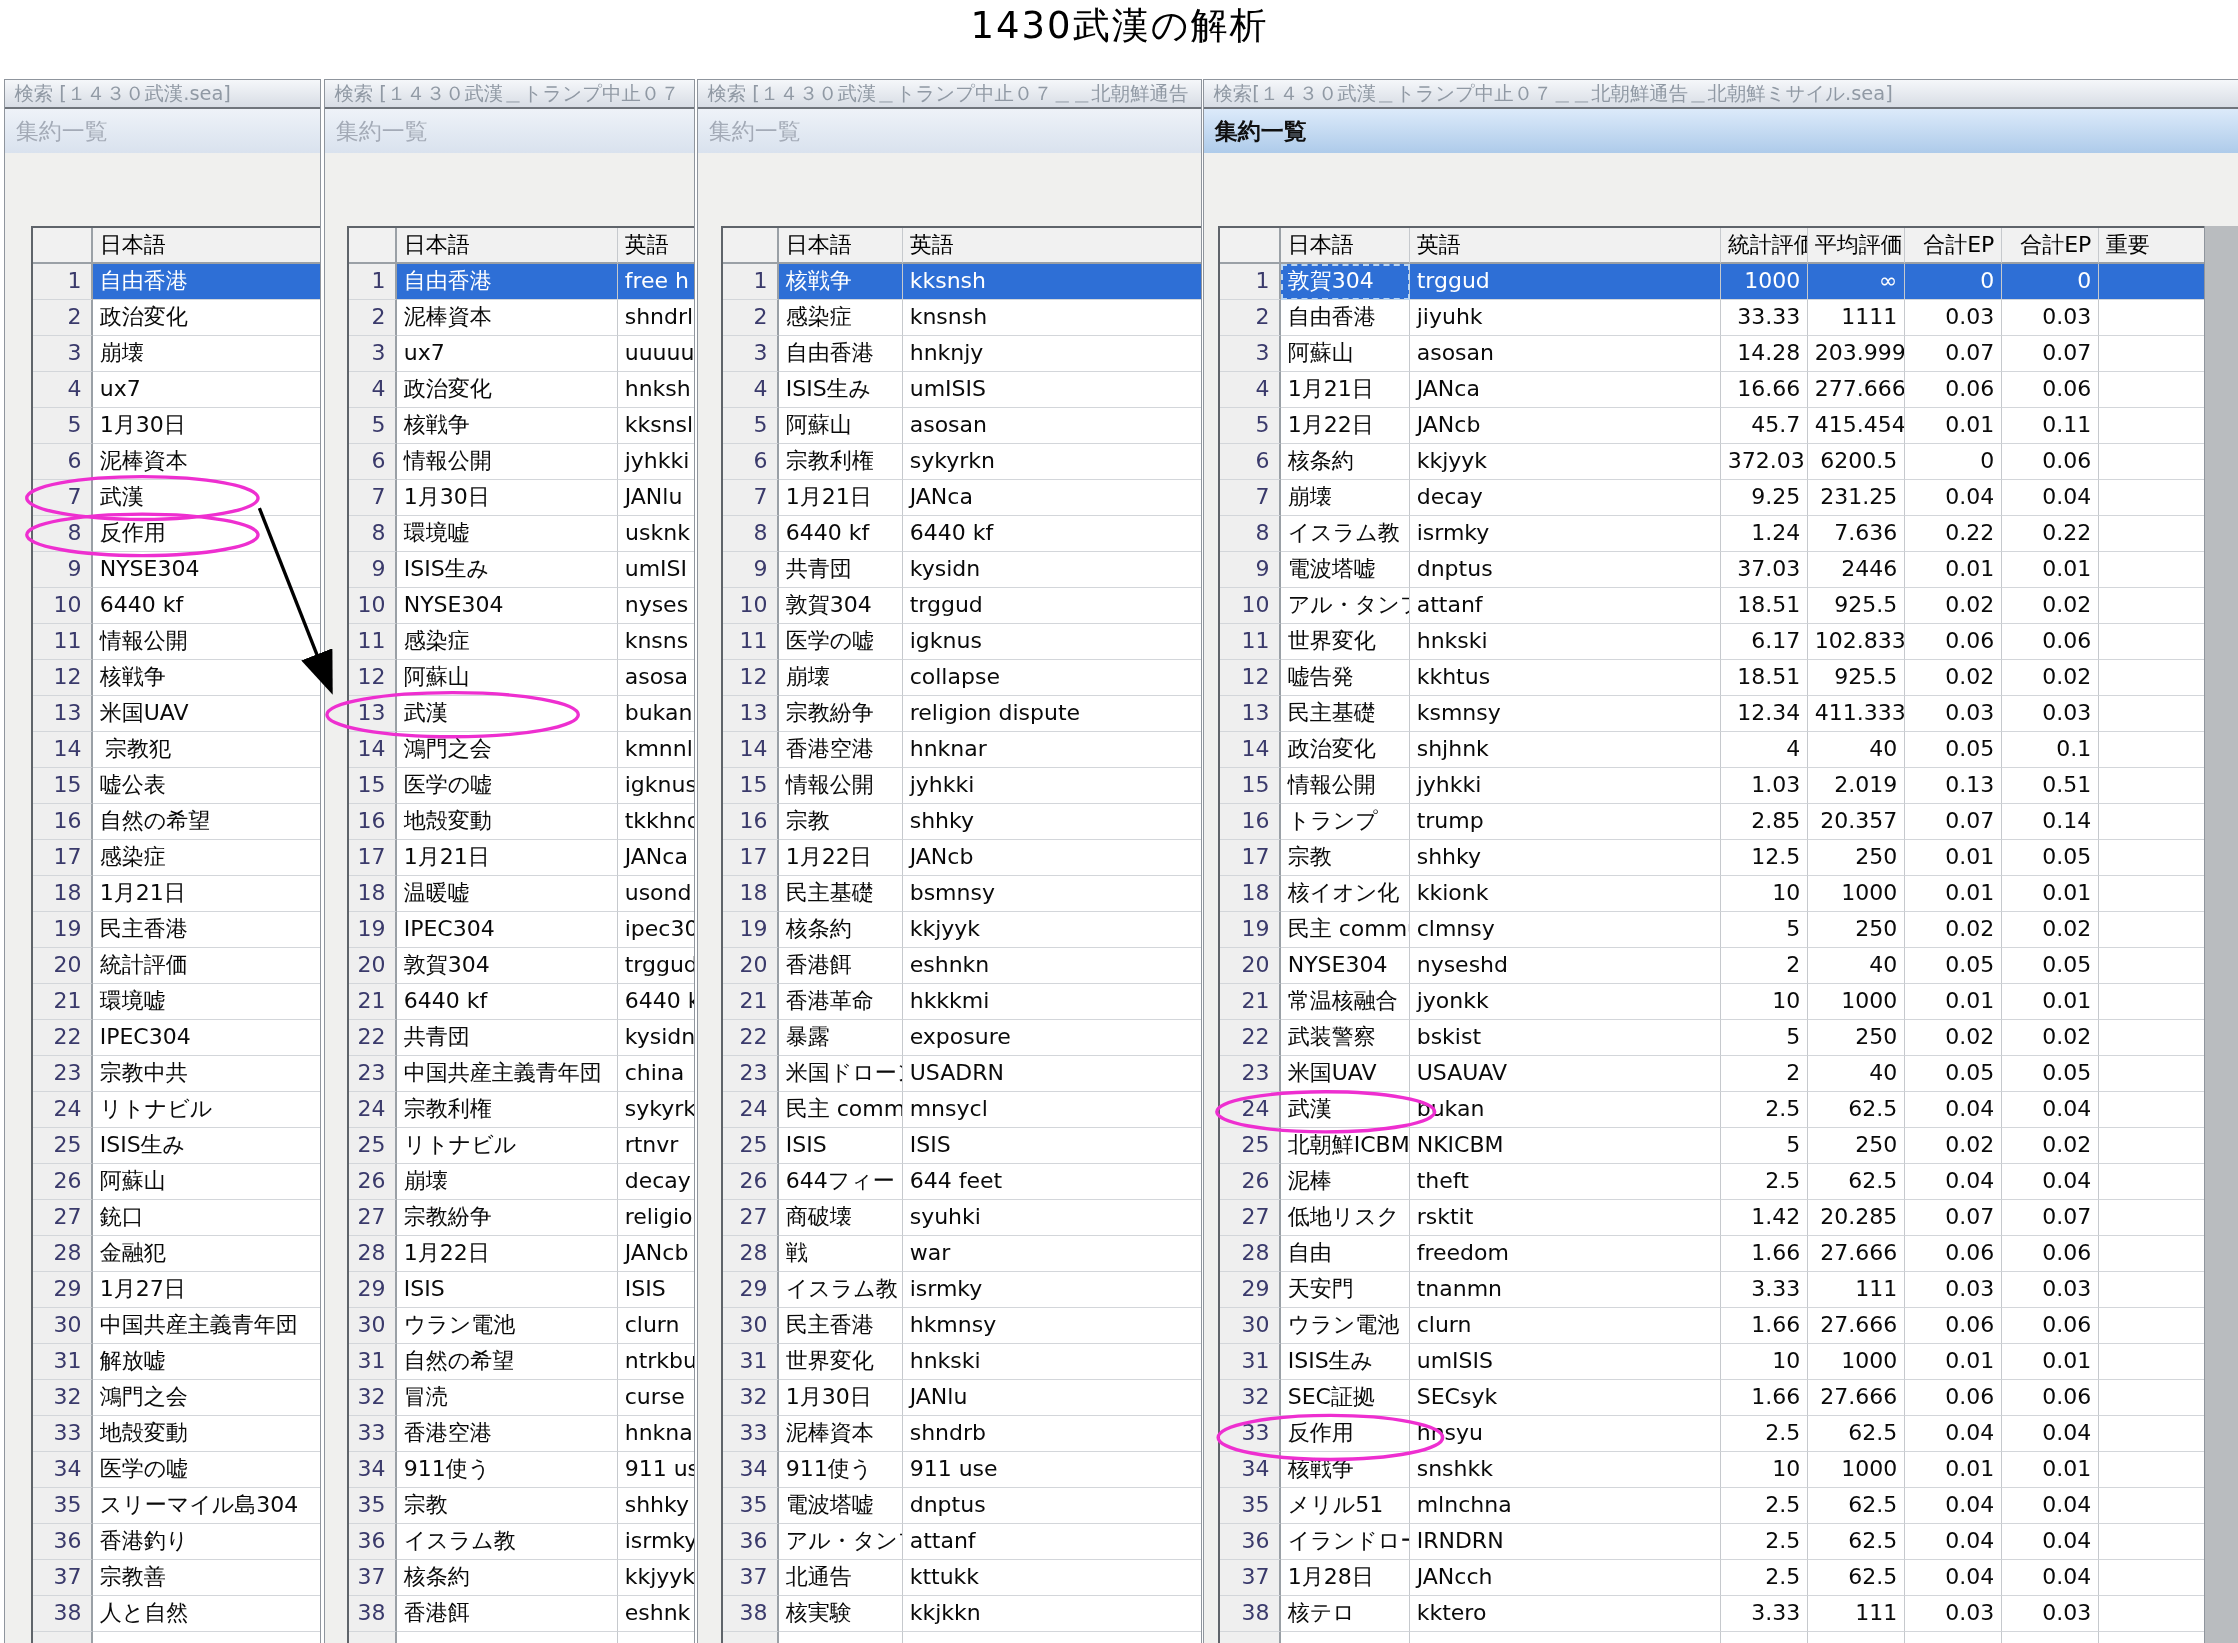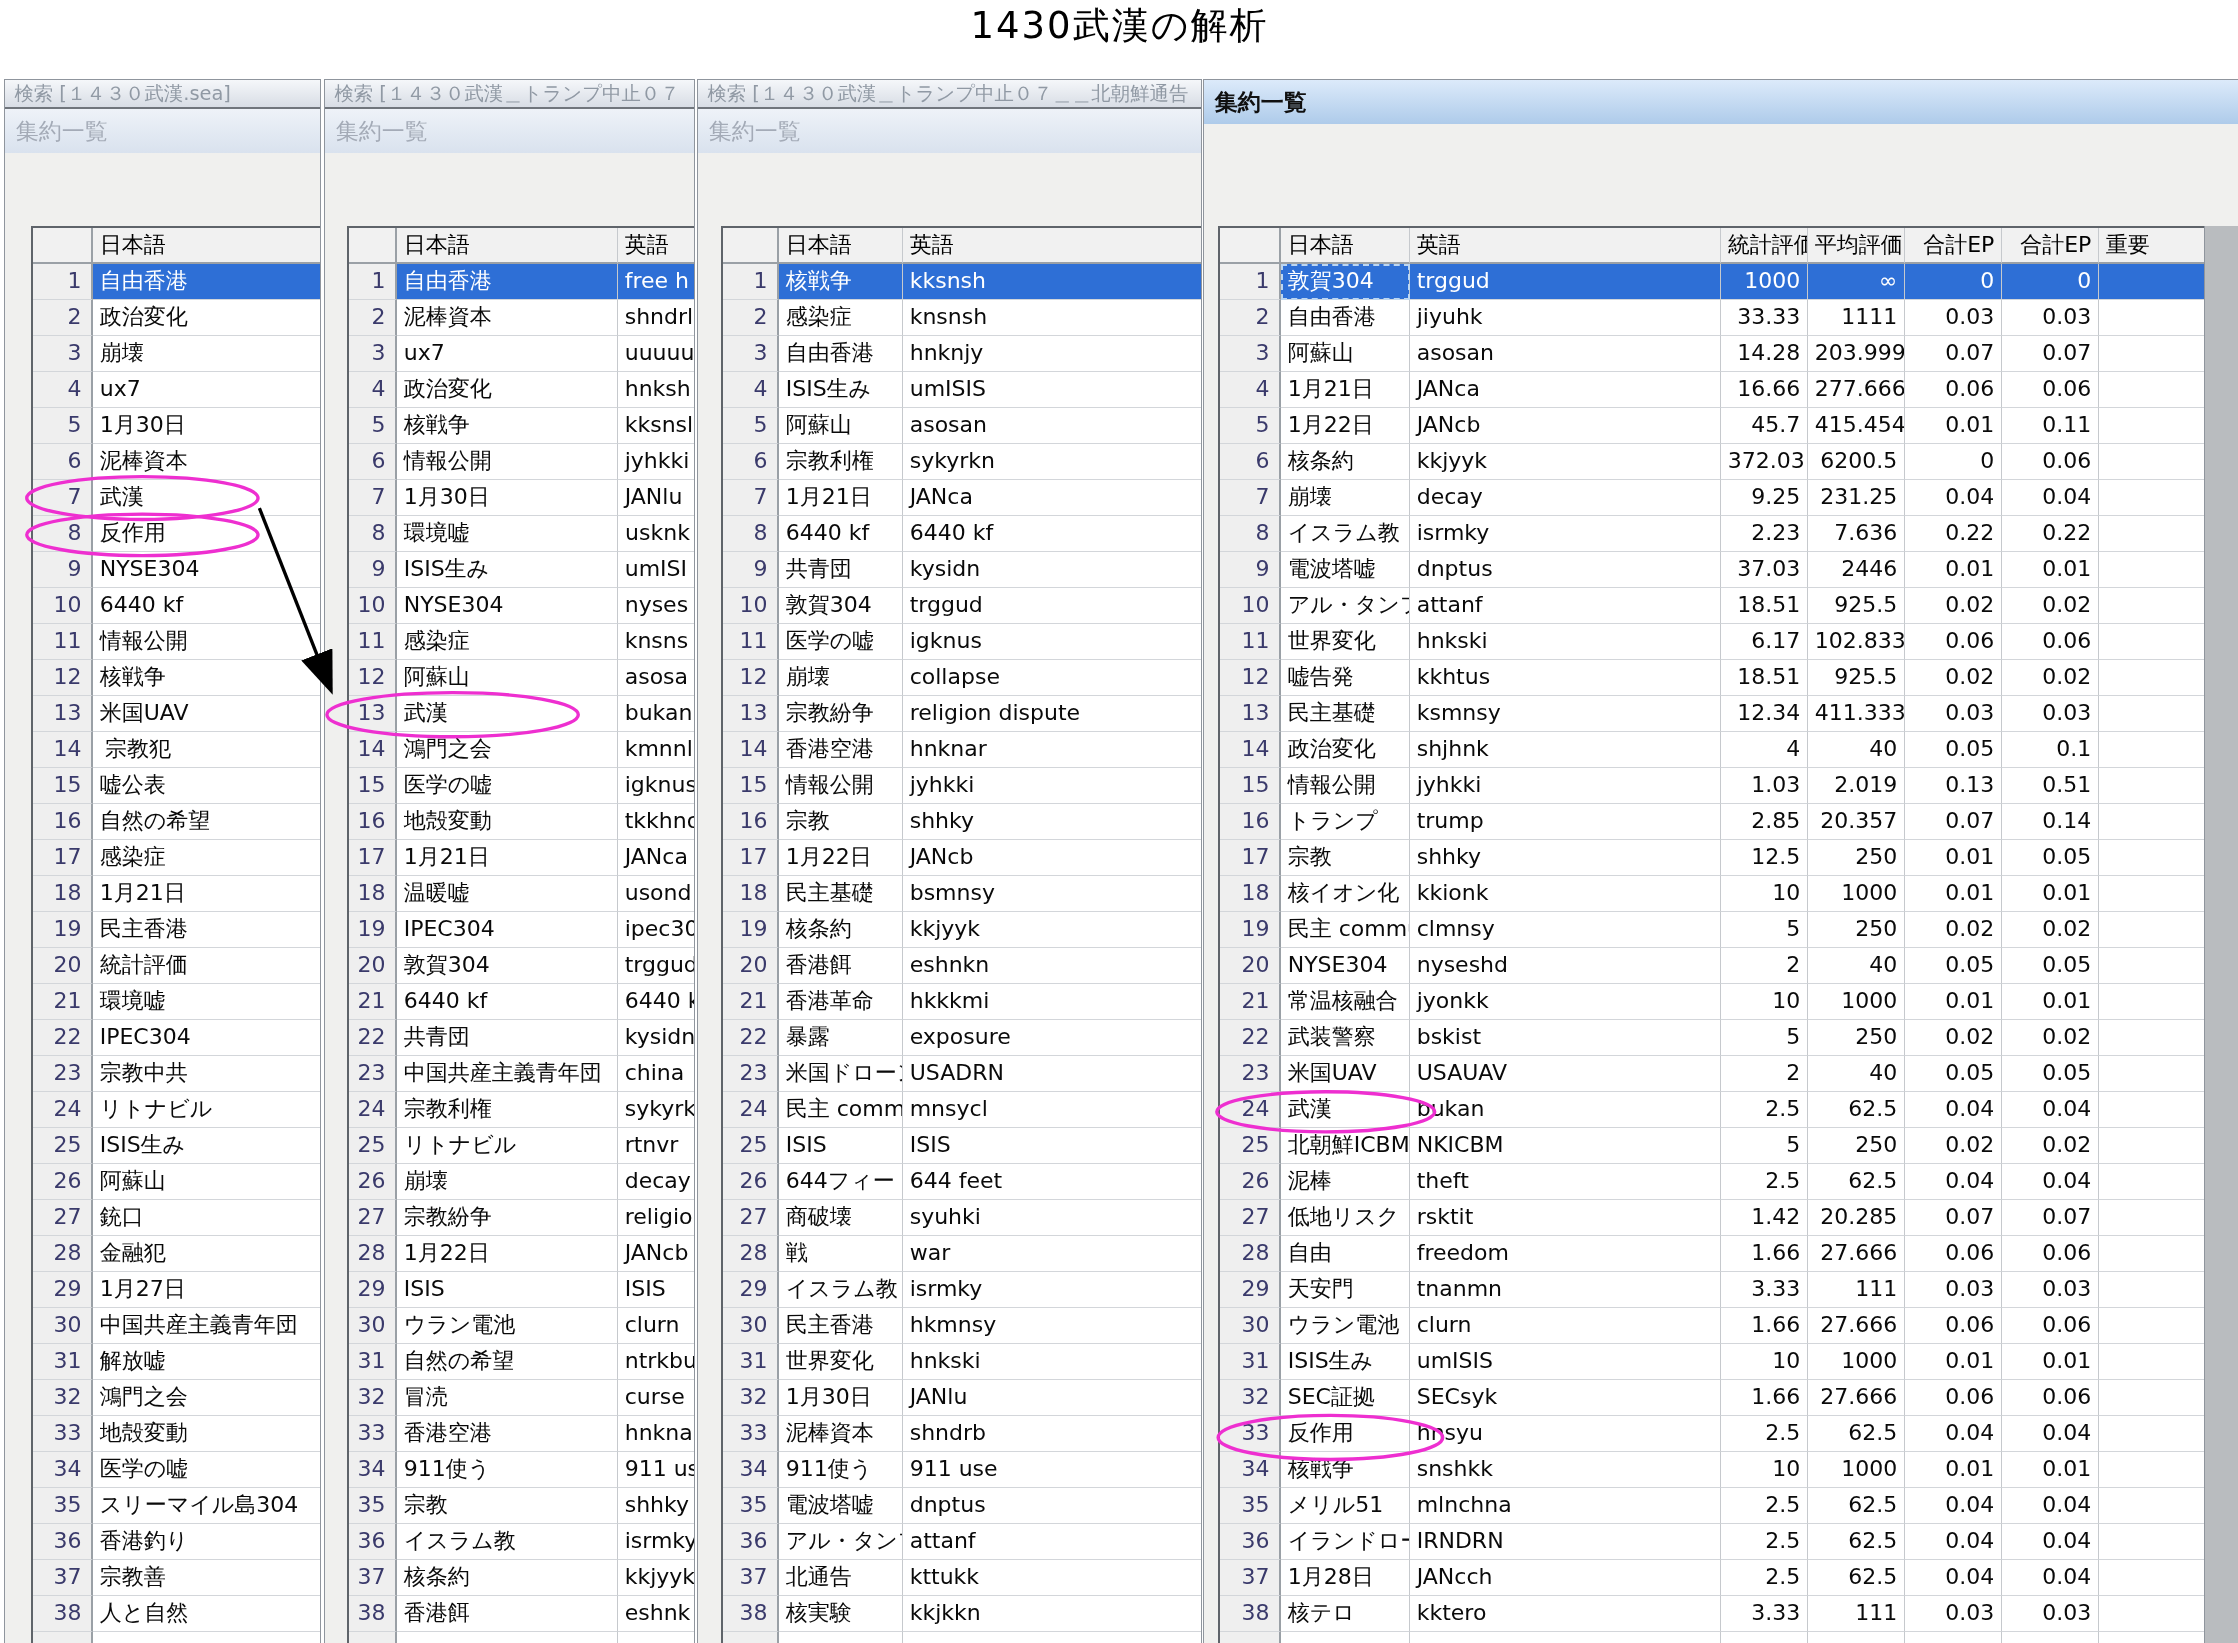--- a/index.html
+++ b/index.html
@@ -615,20 +615,21 @@
         <div class="cell " style="width: 302px; flex: 0 0 302px;">kkjkkn</div>
       </div>
       <div class="trow">
         <div class="cell num rgt " style="width: 56px; flex: 0 0 56px;"></div>
         <div class="cell " style="width: 124px; flex: 0 0 124px;"></div>
         <div class="cell " style="width: 302px; flex: 0 0 302px;"></div>
       </div>
     </div>
 </div>
 <div class="window" id="win3" style="left: 1203px; width: 1036px;">
+  <div class="titlebar">検索[１４３０武漢＿トランプ中止０７＿＿北朝鮮通告＿北朝鮮ミサイル.sea]</div>
   <div class="tab active">集約一覧</div>
   <div class="band"></div>
   <div class="tbl full" style="left: 14px; width: 993px;">
       <div class="trow">
         <div class="cell num rgt hdr" style="width: 61px; flex: 0 0 61px;"></div>
         <div class="cell hdr" style="width: 129px; flex: 0 0 129px;">日本語</div>
         <div class="cell hdr" style="width: 311px; flex: 0 0 311px;">英語</div>
         <div class="cell rgt hdr" style="width: 87px; flex: 0 0 87px;">統計評価</div>
         <div class="cell rgt hdr" style="width: 97px; flex: 0 0 97px;">平均評価</div>
         <div class="cell rgt hdr" style="width: 97px; flex: 0 0 97px;">合計EP</div>
@@ -702,21 +703,21 @@
         <div class="cell rgt " style="width: 87px; flex: 0 0 87px;">9.25</div>
         <div class="cell rgt " style="width: 97px; flex: 0 0 97px;">231.25</div>
         <div class="cell rgt " style="width: 97px; flex: 0 0 97px;">0.04</div>
         <div class="cell rgt " style="width: 97px; flex: 0 0 97px;">0.04</div>
         <div class="cell " style="width: 110px; flex: 0 0 110px;"></div>
       </div>
       <div class="trow">
         <div class="cell num rgt " style="width: 61px; flex: 0 0 61px;">8</div>
         <div class="cell " style="width: 129px; flex: 0 0 129px;">イスラム教</div>
         <div class="cell " style="width: 311px; flex: 0 0 311px;">isrmky</div>
-        <div class="cell rgt " style="width: 87px; flex: 0 0 87px;">2.23</div>
+        <div class="cell rgt " style="width: 87px; flex: 0 0 87px;">1.24</div>
         <div class="cell rgt " style="width: 97px; flex: 0 0 97px;">7.636</div>
         <div class="cell rgt " style="width: 97px; flex: 0 0 97px;">0.22</div>
         <div class="cell rgt " style="width: 97px; flex: 0 0 97px;">0.22</div>
         <div class="cell " style="width: 110px; flex: 0 0 110px;"></div>
       </div>
       <div class="trow">
         <div class="cell num rgt " style="width: 61px; flex: 0 0 61px;">9</div>
         <div class="cell " style="width: 129px; flex: 0 0 129px;">電波塔嘘</div>
         <div class="cell " style="width: 311px; flex: 0 0 311px;">dnptus</div>
         <div class="cell rgt " style="width: 87px; flex: 0 0 87px;">37.03</div>

